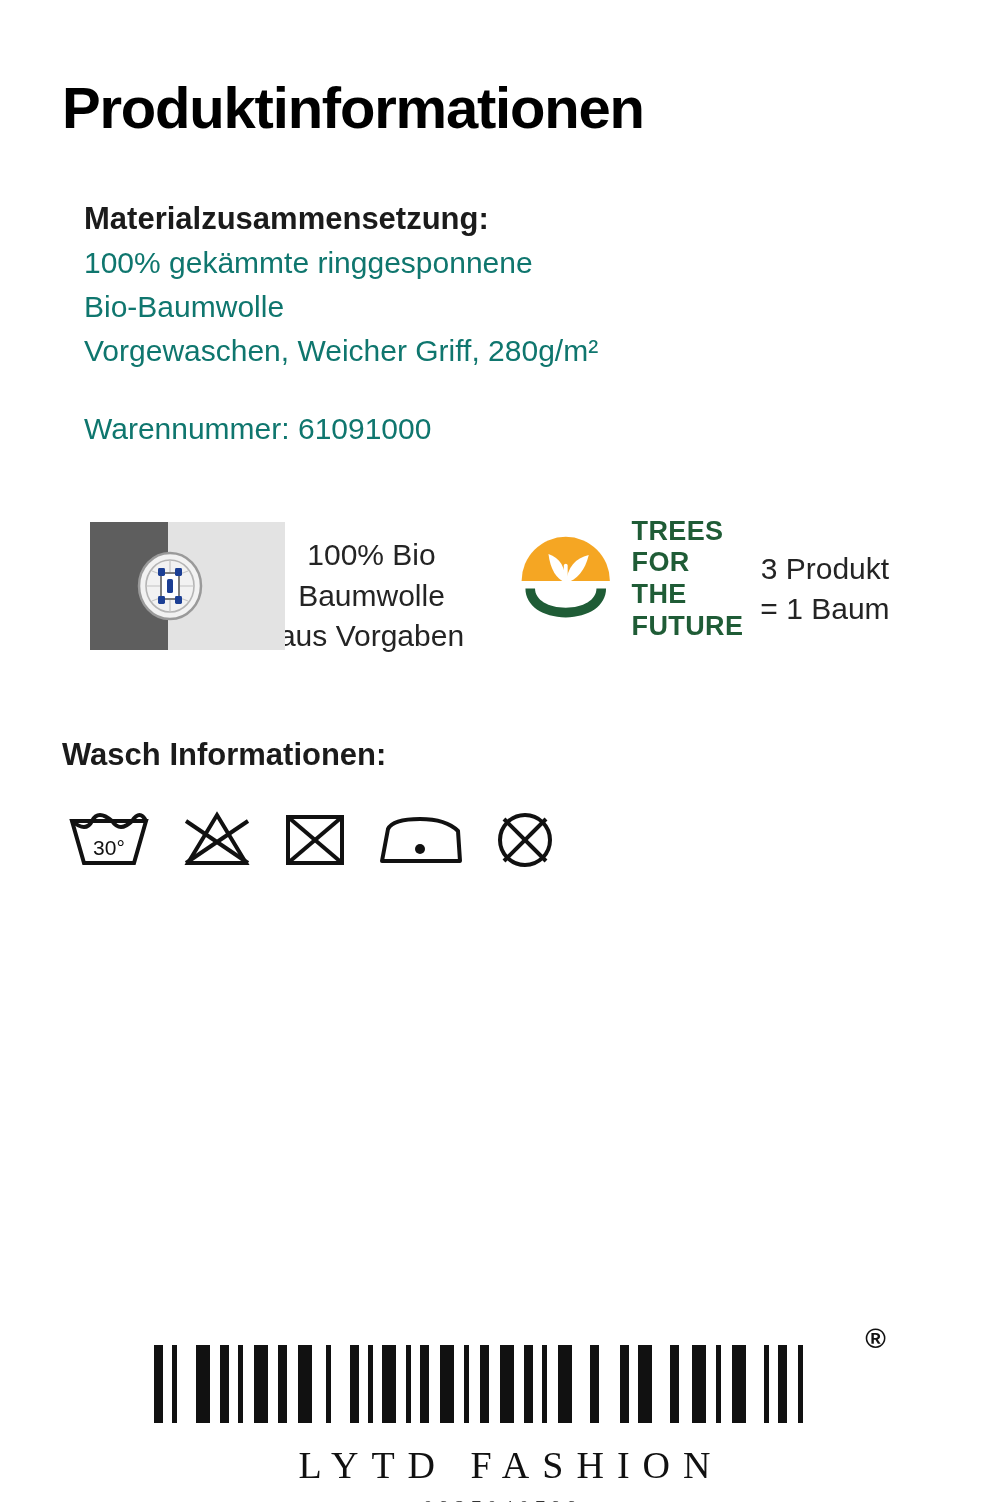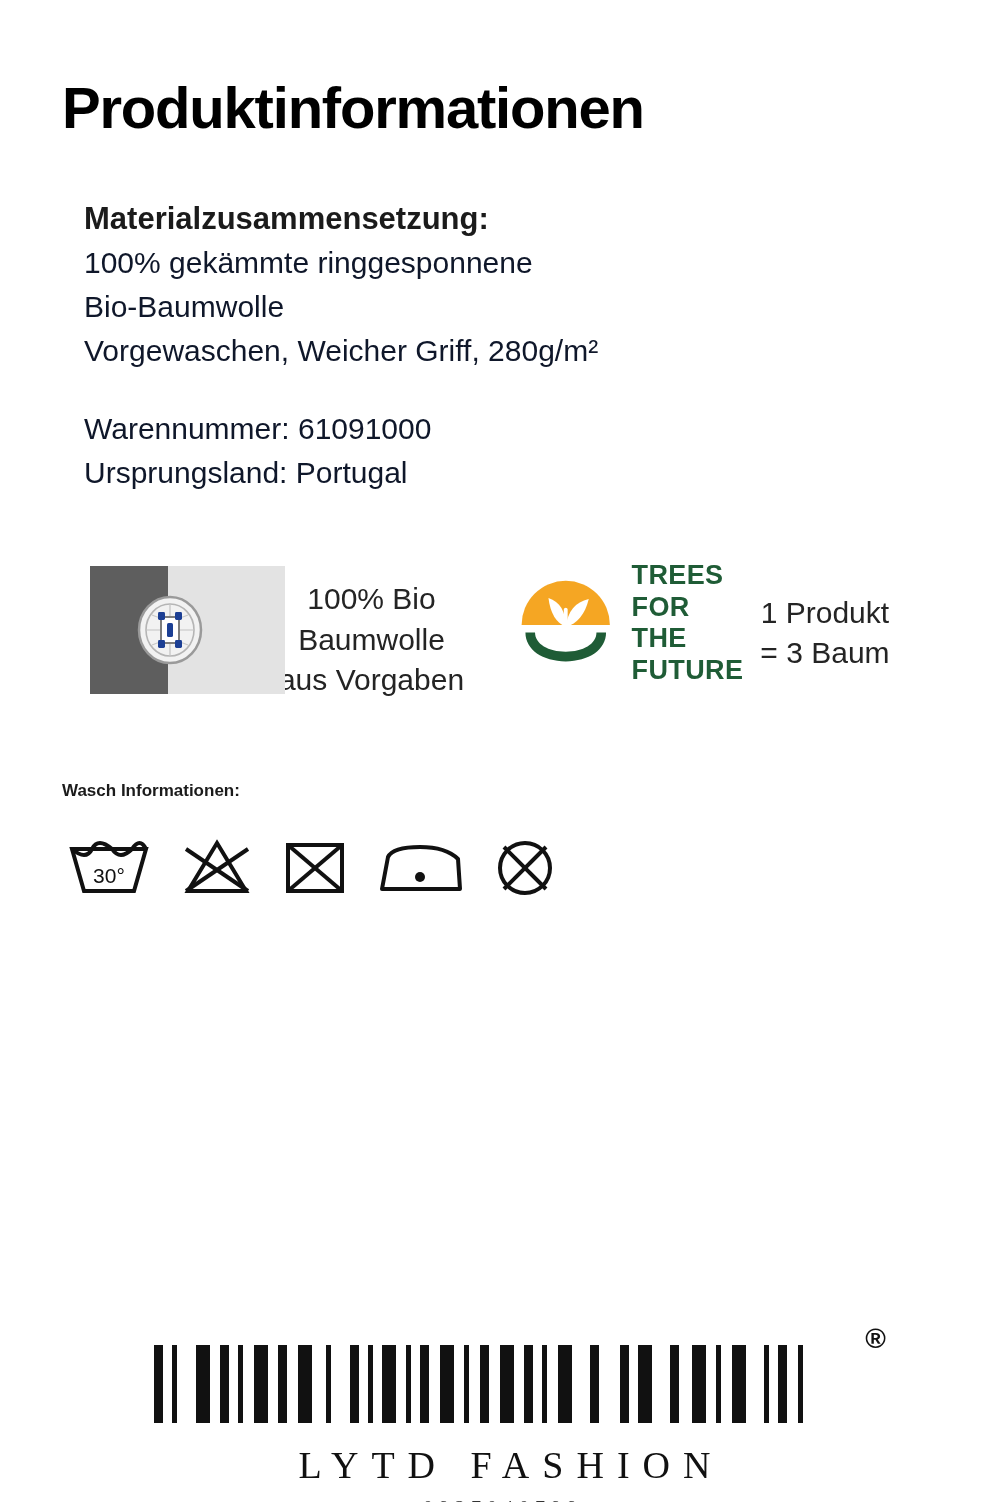--- a/index.html
+++ b/index.html
@@ -41,21 +41,21 @@
   }
   .material-heading {
     font-size: 31px;
     font-weight: 700;
     color: #1b1b1b;
     margin-bottom: 4px;
   }
   .material-line {
     font-size: 30px;
     font-weight: 400;
-    color: #0f172a;
+    color: #0f766e;
     line-height: 1.47;
   }
   .gap-line {
     height: 34px;
   }
 
   
   .badges {
     margin-top: 64px;
     display: flex;
@@ -118,21 +118,21 @@
     font-size: 27px;
     line-height: 1.18;
     letter-spacing: 0.4px;
   }
 
   
   .wash-block {
     margin-top: 80px;
   }
   .wash-heading {
-    font-size: 17px;
+    font-size: 31px;
     font-weight: 700;
     color: #1b1b1b;
     margin-bottom: 6px;
   }
   .wash-text {
     font-size: 23.5px;
     line-height: 1.5;
     color: #242424;
     max-width: 880px;
   }
@@ -196,21 +196,20 @@
 
   <h1 class="title">Produktinformationen</h1>
 
   <div class="material-block">
     <div class="material-heading">Materialzusammensetzung:</div>
     <div class="material-line">100% gekämmte ringgesponnene</div>
     <div class="material-line">Bio-Baumwolle</div>
     <div class="material-line">Vorgewaschen, Weicher Griff, 280g/m²</div>
     <div class="gap-line"></div>
     <div class="material-line">Warennummer: 61091000</div>
-    <div class="material-line">Ursprungsland: Portugal</div>
   </div>
 
   <div class="badges">
 
     <div class="badge badge-portugal">
       <div class="flag">
         <div class="green"></div>
         <div class="red"></div>
         <svg class="arms" viewBox="0 0 68 70">
           <ellipse cx="34" cy="35" rx="31" ry="33" fill="#f2f2f2" stroke="#9a9a9a" stroke-width="2.5"></ellipse>
@@ -239,21 +238,21 @@
           <path d="M56 60 C58 44 66 34 80 31 C76 47 68 57 56 60 Z" fill="#ffffff"></path>
           <path d="M56 62 L56 42" stroke="#ffffff" stroke-width="4" stroke-linecap="round"></path>
           <path d="M14 66 C14 84 32 96 56 96 C80 96 98 84 98 66 L88 66 C88 78 74 86 56 86 C38 86 24 78 24 66 Z" fill="#1f5c36"></path>
         </svg>
         <div class="trees-text">
           <div>TREES</div>
           <div>FOR THE</div>
           <div>FUTURE</div>
         </div>
       </div>
-      <div class="badge-caption">1 Produkt = 3 Baum</div>
+      <div class="badge-caption">3 Produkt = 1 Baum</div>
     </div>
 
   </div>
 
   <div class="wash-block">
     <div class="wash-heading">Wasch Informationen:</div>
 
     <div class="care-symbols">
 
       <svg width="86" height="62" viewBox="0 0 86 62">

